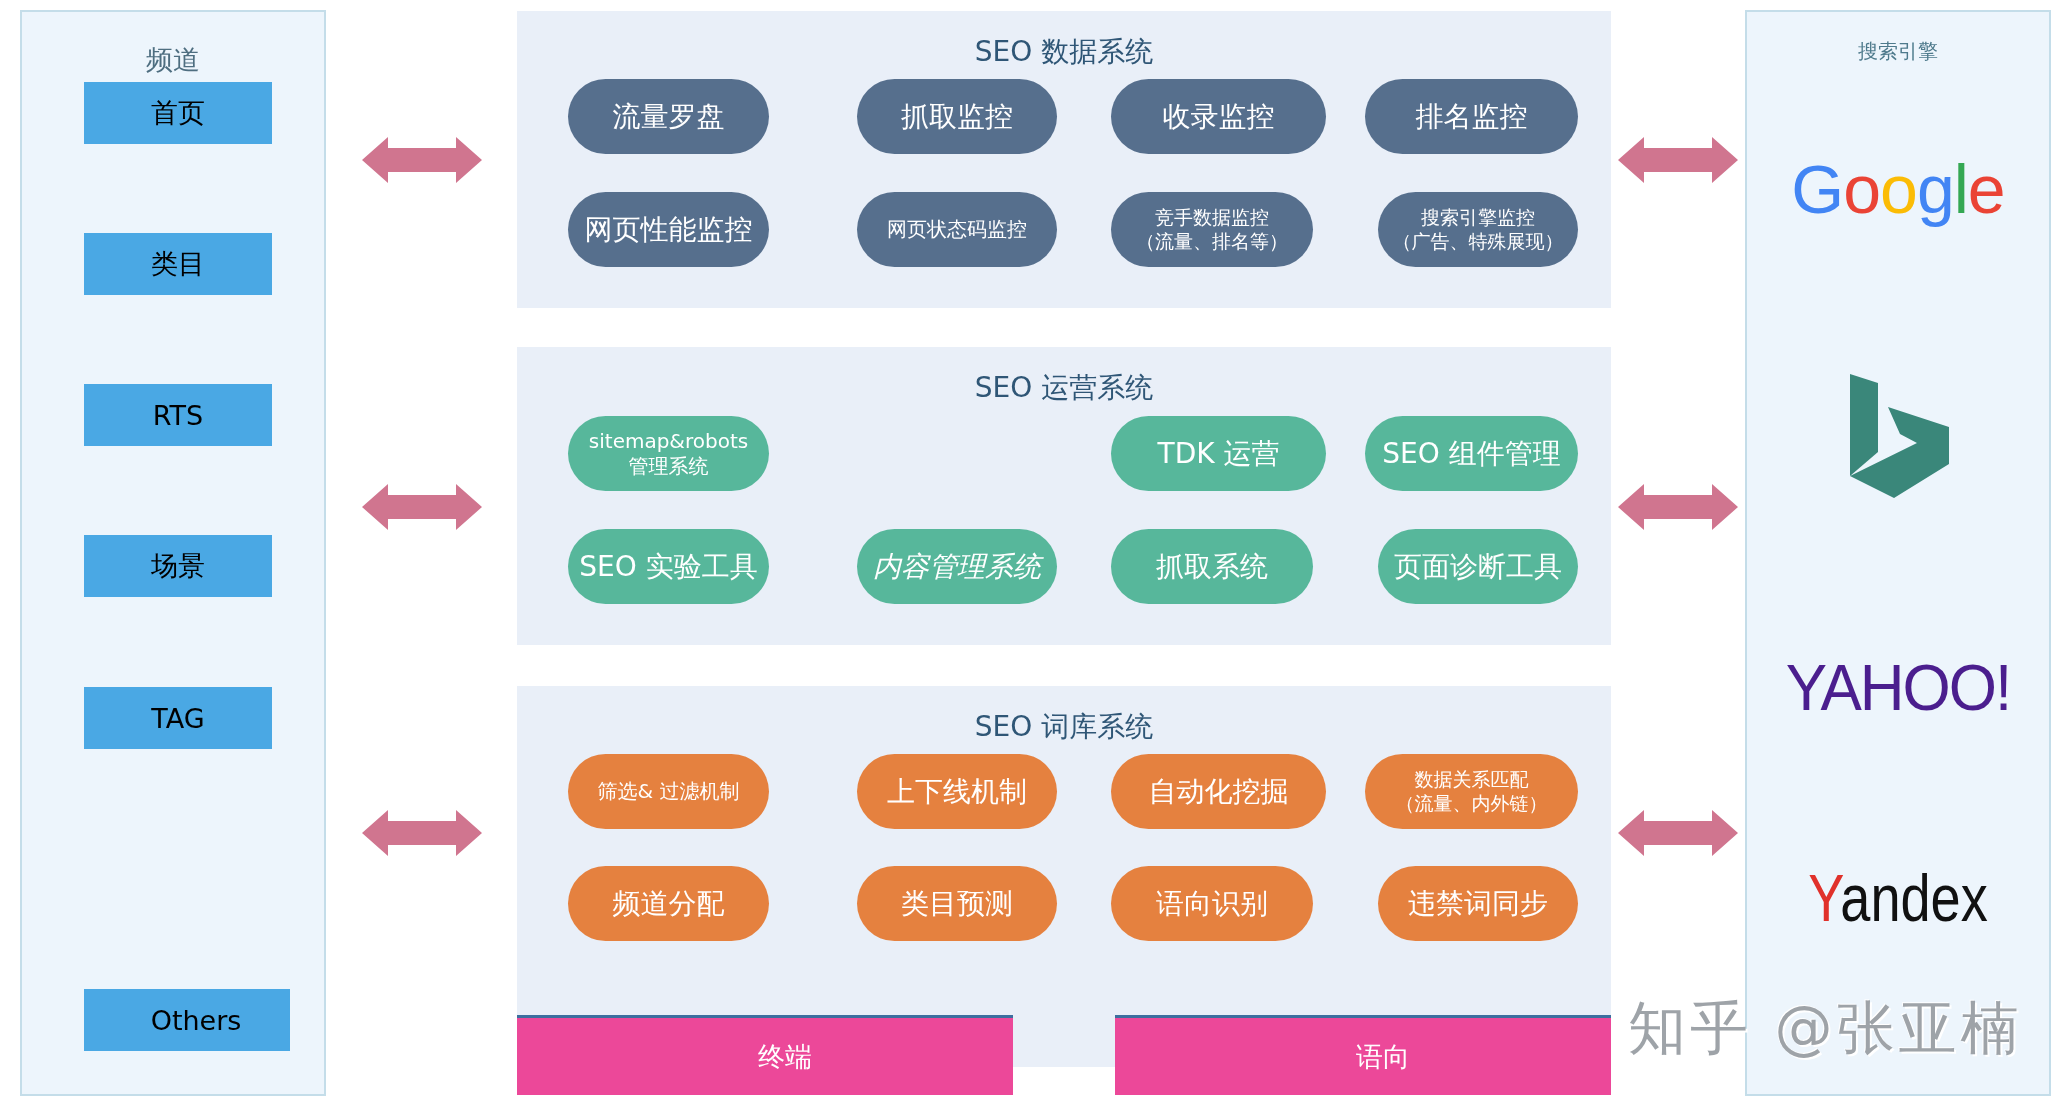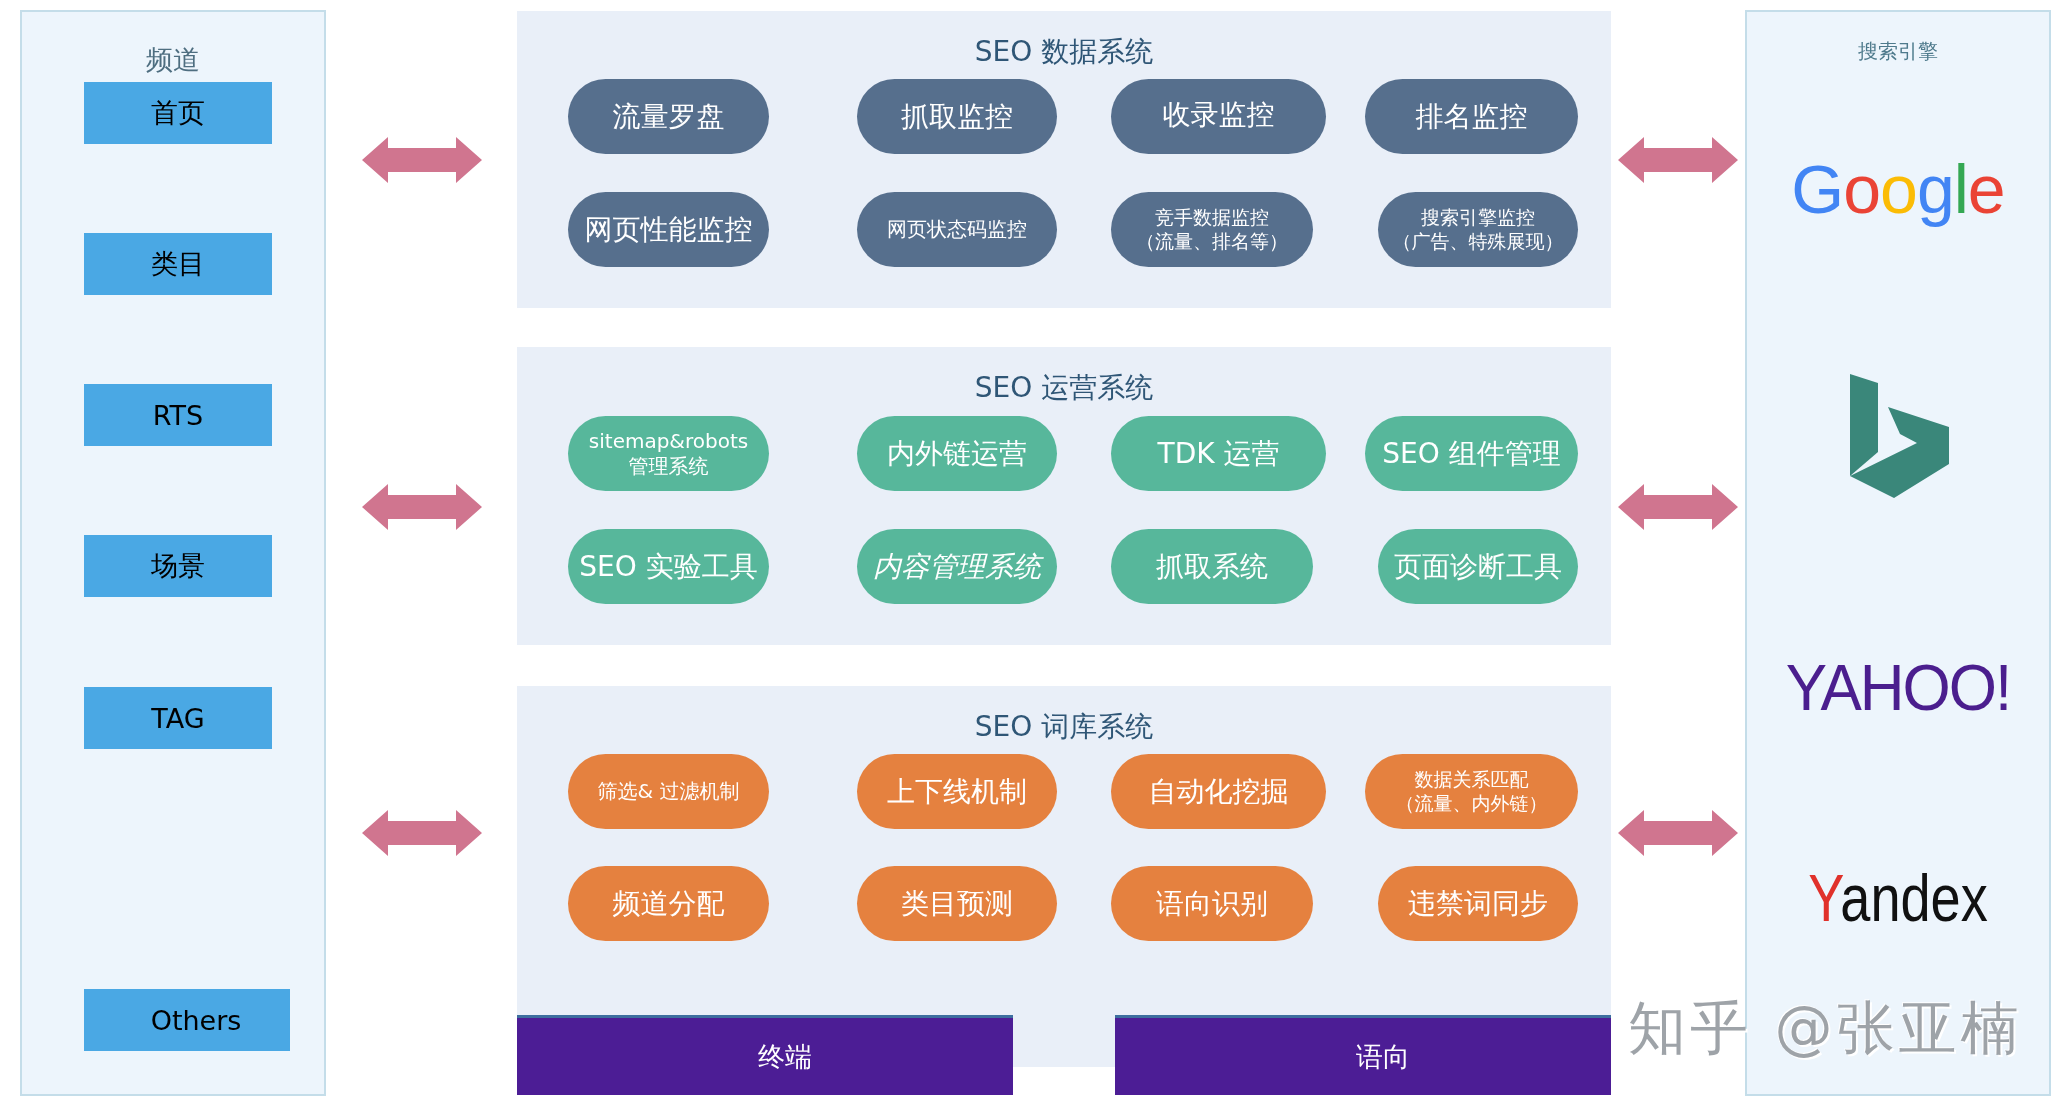--- a/index.html
+++ b/index.html
@@ -37,21 +37,21 @@
   }
   .pill.data { background:#566F8D; }
   .pill.ops  { background:#57B79B; }
   .pill.lex  { background:#E5813F; }
   .f-lg { font-size:28px; }
   .f-md { font-size:20px; }
   .f-sm { font-size:19px; }
 
   
   .bar {
-    background:#4c1d95; border-top:3px solid #3D6E9F;
+    background:#ec4899; border-top:3px solid #3D6E9F;
     color:#fff; font-size:27px;
     display:flex; align-items:center; justify-content:center;padding-left:40px;
   }
 
   
   .arrow svg { display:block; }
 
   
   .engine-title {
     position:absolute; left:0; right:0; top:26px; text-align:center;
@@ -114,21 +114,21 @@
 </div>
 
 <div class="abs sys-panel" style="left:517px; top:11px; width:1094px; height:297px;">
   <div class="sys-title">SEO 数据系统</div>
   <div class="pill data f-lg" style="left:51px;  top:68px;  width:201px;">
       <span>流量罗盘</span>
     </div>
   <div class="pill data f-lg" style="left:340px; top:68px;  width:200px;">
       <span>抓取监控</span>
     </div>
-  <div class="pill data f-lg" style="left:594px; top:68px;  width:215px;font-family:Liberation Mono, monospace;">
+  <div class="pill data f-lg" style="left:594px; top:68px;  width:215px;">
       <span>收录监控</span>
     </div>
   <div class="pill data f-lg" style="left:848px; top:68px;  width:213px;">
       <span>排名监控</span>
     </div>
 
   <div class="pill data f-lg" style="left:51px;  top:181px; width:201px;">
       <span>网页性能监控</span>
     </div>
   <div class="pill data f-md" style="left:340px; top:181px; width:200px;">
@@ -143,23 +143,20 @@
     <span>（广告、特殊展现）</span>
   </div>
 </div>
 
 <div class="abs sys-panel" style="left:517px; top:347px; width:1094px; height:298px;">
   <div class="sys-title">SEO 运营系统</div>
   <div class="pill ops f-md" style="left:51px;  top:69px;  width:201px; flex-direction:column;">
     <span>sitemap&amp;robots</span>
     <span>管理系统</span>
   </div>
-  <div class="pill ops f-lg" style="left:340px; top:69px;  width:200px;">
-      <span>内外链运营</span>
-    </div>
   <div class="pill ops f-lg" style="left:594px; top:69px;  width:215px;">
       <span>TDK 运营</span>
     </div>
   <div class="pill ops f-lg" style="left:848px; top:69px;  width:213px;">
       <span>SEO 组件管理</span>
     </div>
 
   <div class="pill ops f-lg" style="left:51px;  top:182px; width:201px;">
       <span>SEO 实验工具</span>
     </div>

